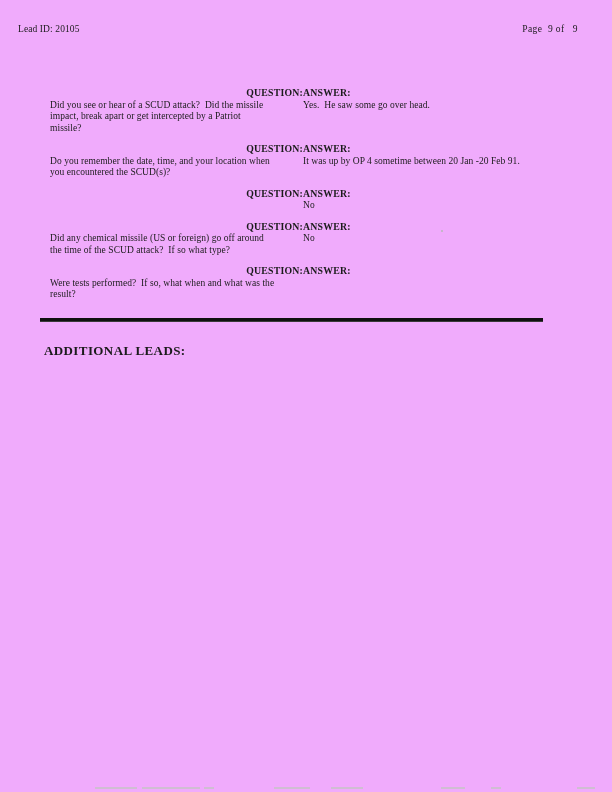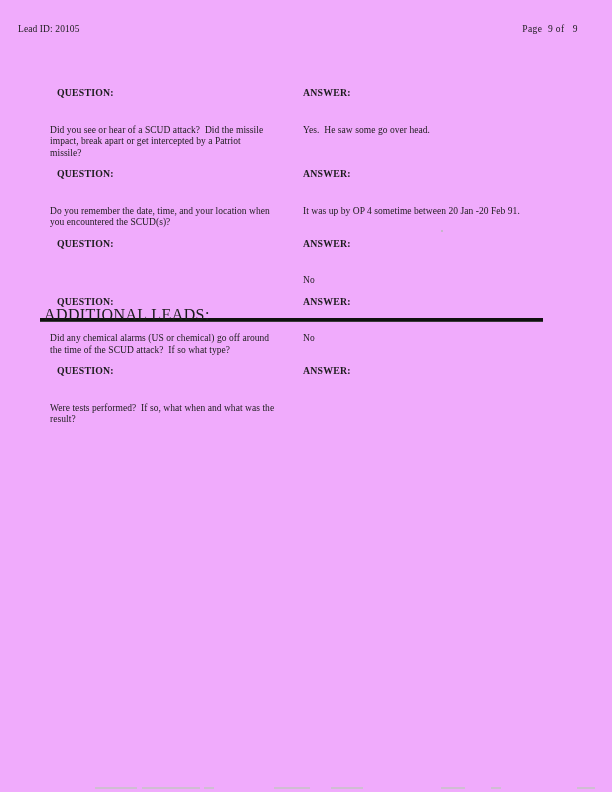--- a/index.html
+++ b/index.html
@@ -50,43 +50,42 @@
   }
   .a-col {
     flex: 1 1 auto;
   }
   .h-label {
     font-weight: bold;
     font-size: 9.8px;
     line-height: 12.5px;
     letter-spacing: 0.2px;
   }
-  .q-col .h-label { margin-left: 7px; }
+  .q-col .h-label { margin-left: 7px; text-align: right; }
   .q-text, .a-text {
     white-space: pre-wrap;
     letter-spacing: 0.05px;
-    margin-top: 25px;
   }
 
   
   .divider {
     position: absolute;
     top: 318px;
     left: 40px;
     width: 503px;
     height: 3px;
     background: #101010;
     border-bottom: 1px solid #3a3a3a;
   }
   .additional-leads {
     position: absolute;
-    top: 306px;
+    top: 343px;
     left: 44px;
-    font-weight: normal;
-    font-size: 16px;
+    font-weight: bold;
+    font-size: 13px;
     letter-spacing: 0.4px;
   }
 
   
   .dot-artifact {
     position: absolute;
     top: 230px;
     left: 441px;
     width: 2px;
     height: 2px;
@@ -159,21 +158,21 @@
       </div>
       <div class="a-col">
         <div class="h-label">ANSWER:</div>
         <div class="a-text">No</div>
       </div>
     </div>
 
     <div class="qa-row">
       <div class="q-col">
         <div class="h-label">QUESTION:</div>
-        <div class="q-text">Did any chemical alarms (US or chemical) go off around
+        <div class="q-text">Did any chemical missile (US or foreign) go off around
 the time of the SCUD attack?  If so what type?</div>
       </div>
       <div class="a-col">
         <div class="h-label">ANSWER:</div>
         <div class="a-text">No</div>
       </div>
     </div>
 
     <div class="qa-row">
       <div class="q-col">

